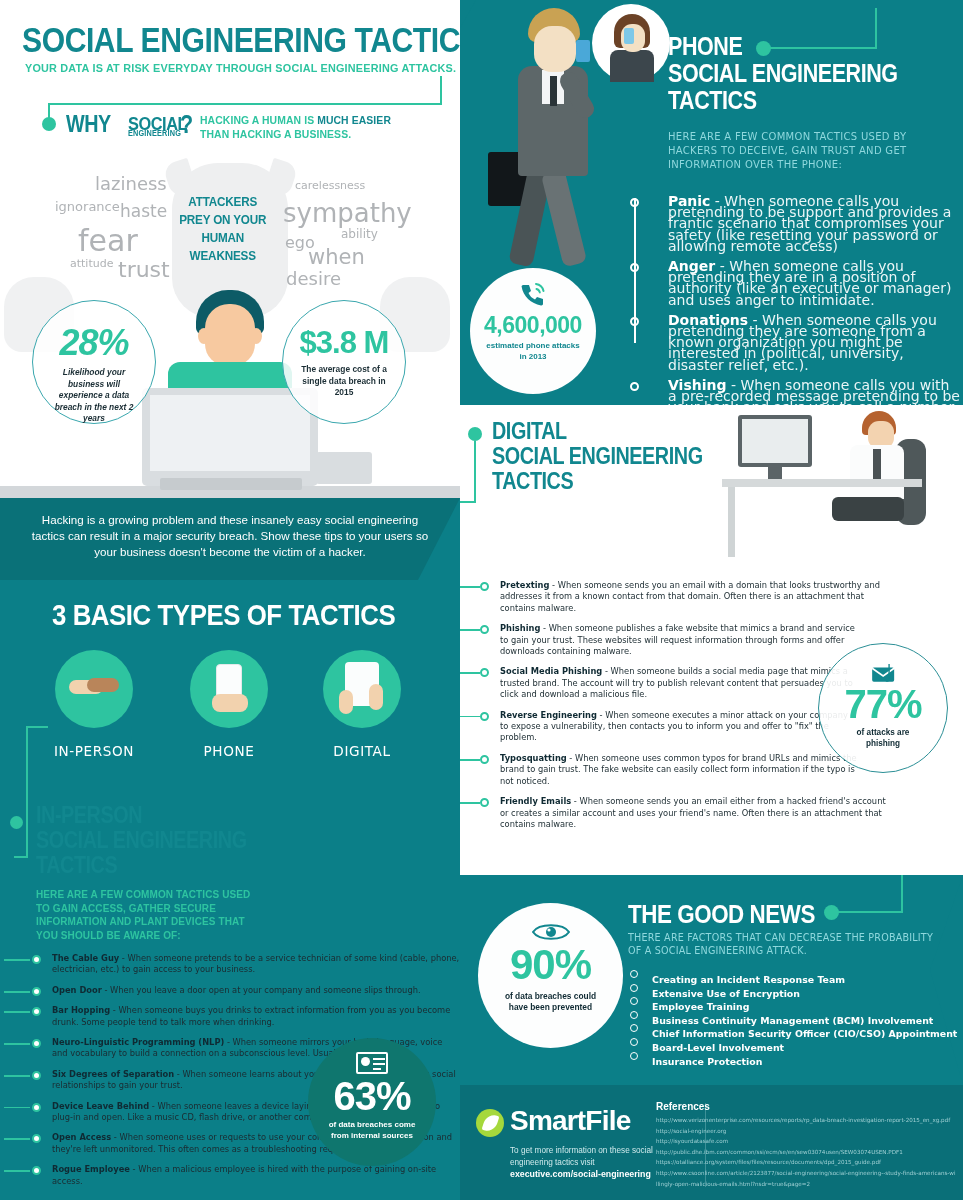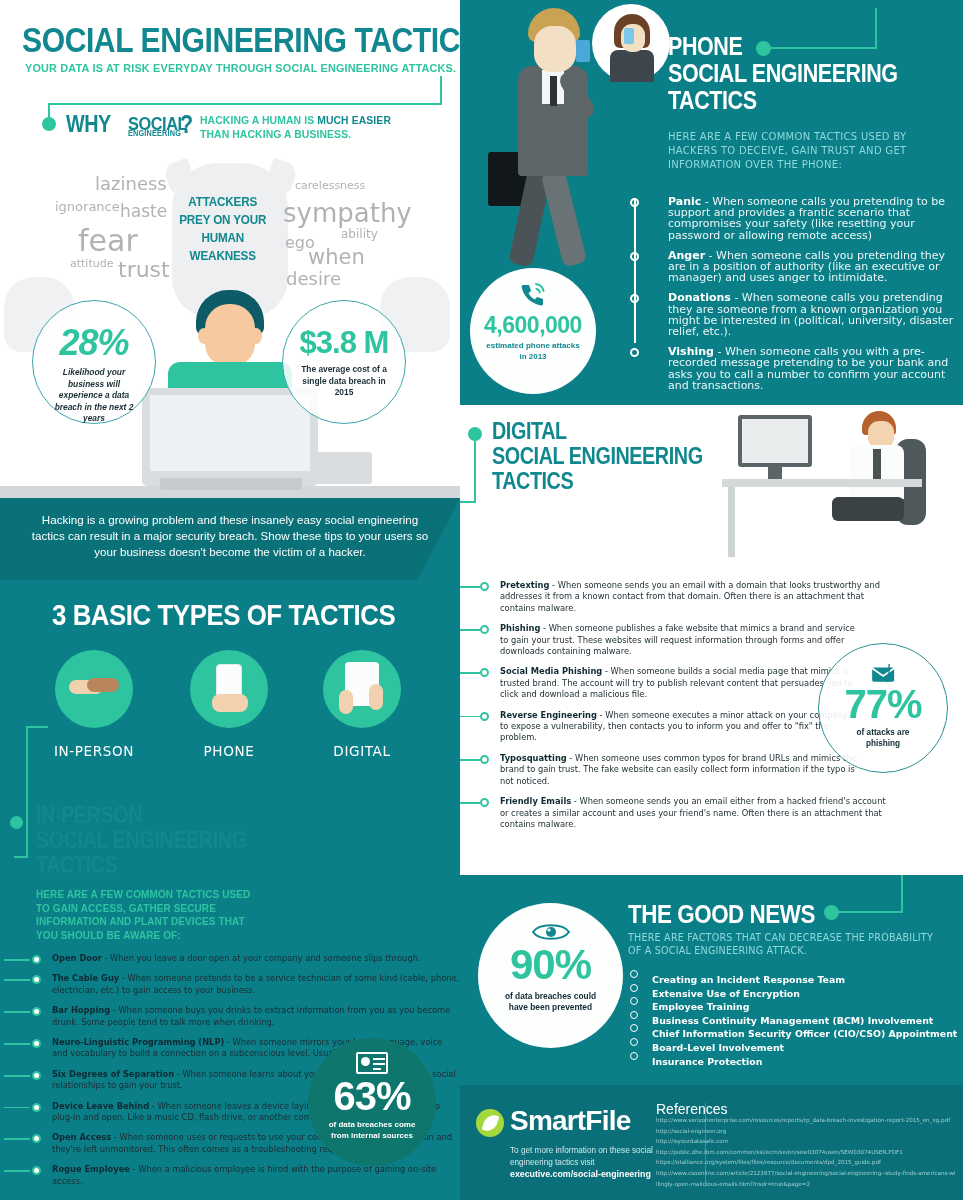--- a/index.html
+++ b/index.html
@@ -200,21 +200,21 @@
   #circle-46 .big { color: #2ec4a0; font-size: 23px; font-weight: 700; margin-top: 44px; letter-spacing: -0.5px; }
   #circle-46 .sm { color: #11878f; font-size: 8px; line-height: 10.5px; font-weight: 700; padding: 2px 14px 0; }
   #phone-glyph { position: absolute; left: 50px; top: 14px; width: 26px; height: 26px; }
 
   
   #ph-list { position: absolute; left: 170px; top: 196px; width: 330px; }
   .ph-item { position: relative; padding-left: 38px; margin-bottom: 9px; }
   .ph-bullet { position: absolute; left: 0px; top: 2px; width: 9px; height: 9px; border-radius: 50%;
                border: 2px solid #ffffff; background: transparent; }
   .ph-rail { position: absolute; left: 4px; top: 2px; width: 1.6px; background: #ffffff; }
-  .ph-text { font-size: 11px; line-height: 11.2px; color: #eaf6f7; font-family: "DejaVu Sans", sans-serif; }
+  .ph-text { font-size: 14px; line-height: 11.2px; color: #eaf6f7; font-family: "DejaVu Sans", sans-serif; }
   .ph-text b { color: #ffffff; }
 
   
   #dig-sec { position: absolute; left: 0; top: 405px; width: 503px; height: 470px; background: #ffffff; }
   #dig-dot { position: absolute; left: 8px; top: 22px; width: 14px; height: 14px; border-radius: 50%; background: #2ec4a0; }
   #dig-rail-v { position: absolute; left: 14px; top: 36px; width: 2px; height: 62px; background: #2ec4a0; }
   #dig-rail-h { position: absolute; left: 0px; top: 96px; width: 16px; height: 2px; background: #2ec4a0; }
   #dig-title { position: absolute; left: 32px; top: 14px; color: #11878f; font-size: 23px; line-height: 25px; }
   #dig-sub { position: absolute; left: 32px; top: 106px; width: 240px; color: #2ec4a0;
              font-size: 9.8px; line-height: 13.5px; font-weight: 700; letter-spacing: 0.2px; }
@@ -278,21 +278,21 @@
   #sf-logo-mark { position: absolute; left: 16px; top: 24px; width: 28px; height: 28px; border-radius: 50%;
                   background: #a5d83c; }
   #sf-leaf { position: absolute; left: 24px; top: 29px; width: 13px; height: 18px; background: #fff;
              border-radius: 12px 2px 12px 2px; transform: rotate(18deg); }
   #sf-name { position: absolute; left: 50px; top: 20px; color: #ffffff; font-size: 28px; font-weight: 700;
              letter-spacing: -0.8px; }
   #sf-desc { position: absolute; left: 50px; top: 60px; width: 180px; color: #cfeaec;
              font-size: 8.2px; line-height: 12px; }
   #sf-url { position: absolute; left: 50px; top: 84px; color: #ffffff; font-size: 8.8px; font-weight: 700; }
   #fdiv { position: absolute; left: 245px; top: 18px; width: 1px; height: 84px; background: #3d9198; }
-  #ref-title { position: absolute; left: 196px; top: 16px; color: #ffffff; font-size: 14px; font-weight: 400; }
+  #ref-title { position: absolute; left: 196px; top: 16px; color: #ffffff; font-size: 10px; font-weight: 700; }
   #ref-list { position: absolute; left: 196px; top: 30px; width: 300px; }
   .ref-line { color: #9fd0d4; font-size: 5.6px; line-height: 10.6px; font-family: "DejaVu Sans", sans-serif;
               white-space: nowrap; }
 </style>
 </head>
 <body>
 
 <div class="page">
 
   <div id="left-col">
@@ -394,26 +394,26 @@
       <span>IN-PERSON</span><br>
       <span>SOCIAL ENGINEERING</span><br>
       <span>TACTICS</span>
     </div>
     <div id="ip-sub" style="position:absolute;left:36px;top:888px;">HERE ARE A FEW COMMON TACTICS USED TO GAIN ACCESS, GATHER SECURE INFORMATION AND PLANT DEVICES THAT YOU SHOULD BE AWARE OF:</div>
 
     <div id="ip-list" style="position:absolute;left:0;top:953px;">
         <div class="ip-item">
           <span class="ip-line"></span>
           <span class="ip-bullet"></span>
+          <div class="ip-text"><b>The Cable Guy</b> - When someone pretends to be a service technician of some kind (cable, phone, electrician, etc.) to gain access to your business.</div>
+        </div>
+        <div class="ip-item">
+          <span class="ip-line"></span>
+          <span class="ip-bullet"></span>
           <div class="ip-text"><b>Open Door</b> - When you leave a door open at your company and someone slips through.</div>
-        </div>
-        <div class="ip-item">
-          <span class="ip-line"></span>
-          <span class="ip-bullet"></span>
-          <div class="ip-text"><b>The Cable Guy</b> - When someone pretends to be a service technician of some kind (cable, phone, electrician, etc.) to gain access to your business.</div>
         </div>
         <div class="ip-item">
           <span class="ip-line"></span>
           <span class="ip-bullet"></span>
           <div class="ip-text"><b>Bar Hopping</b> - When someone buys you drinks to extract information from you as you become drunk. Some people tend to talk more when drinking.</div>
         </div>
         <div class="ip-item">
           <span class="ip-line"></span>
           <span class="ip-bullet"></span>
           <div class="ip-text"><b>Neuro-Linguistic Programming (NLP)</b> - When someone mirrors your body language, voice and vocabulary to build a connection on a subconscious level. Usually touchy-feely.</div>

